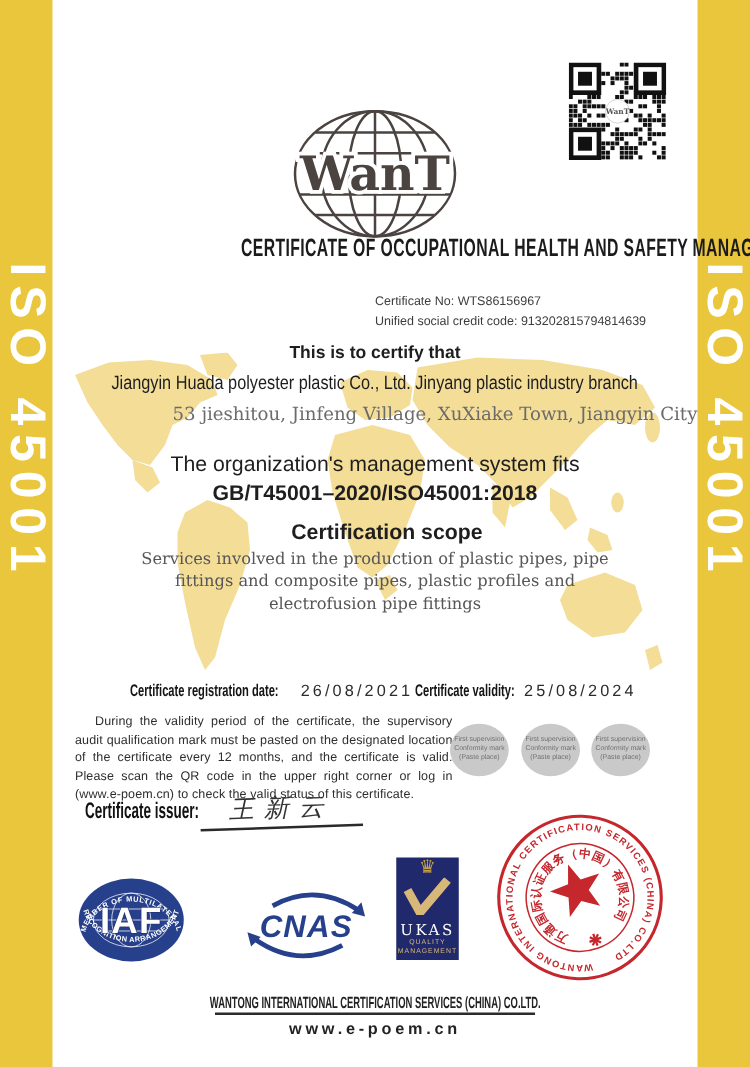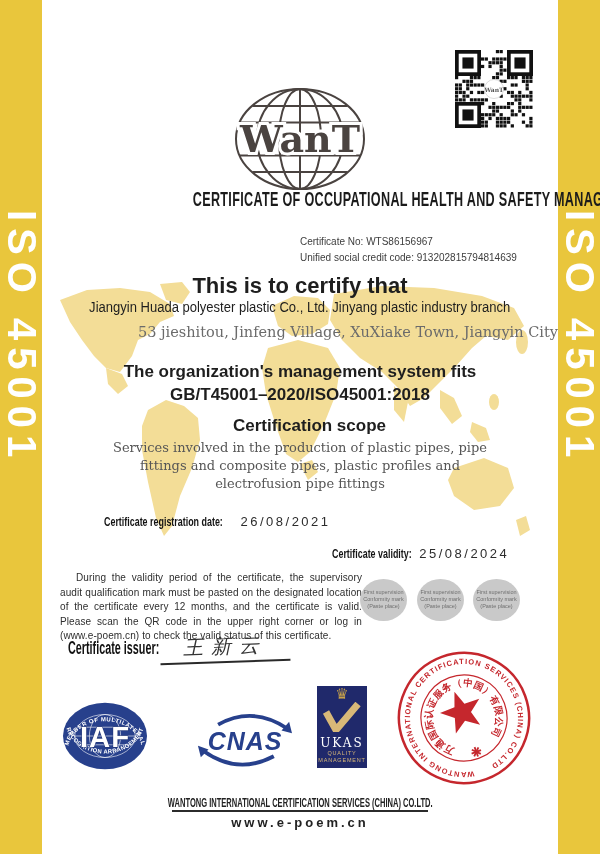--- a/index.html
+++ b/index.html
@@ -12,34 +12,34 @@
   .iso-bar { position:absolute; top:0; width:42px; height:854px; background:#e9c63c; display:flex; justify-content:center; }
   .iso-bar.left { left:0; } .iso-bar.right { right:0; }
   .iso-text { writing-mode:vertical-rl; margin-top:210px; font-weight:bold; font-size:40px;
               color:#ffffff; letter-spacing:7px; font-family:"Liberation Sans", sans-serif; }
 
   
   .title { top:188px; font-weight:bold; color:#1b1b1b; white-space:nowrap; }
   .title .cond { display:inline-block; transform:scaleX(0.63); transform-origin:center; font-size:20px; letter-spacing:0.5px; }
   .certnums { left:300px; top:234px; font-size:10px; color:#3d3d3d; line-height:16px; white-space:nowrap; }
 
-  .certify { top:273px; font-weight:bold; font-size:22px; color:#1e1e1e; }
+  .certify { top:273px; font-weight:bold; font-size:14px; color:#1e1e1e; }
   .company { top:298px; white-space:nowrap; }
   .company .cond { display:inline-block; transform:scaleX(0.84); transform-origin:center; font-size:15.5px; color:#1e1e1e; }
   .address { top:324px; font-family:"DejaVu Serif", serif; font-size:14.5px; color:#6b6b6b;margin-left:48px; }
 
-  .fits1 { top:362px; font-weight:bold; font-size:17px; color:#1e1e1e; }
+  .fits1 { top:362px; font-weight:normal; font-size:17px; color:#1e1e1e; }
   .fits2 { top:385px; font-weight:bold; font-size:17px; color:#1e1e1e; }
   .scopehead { top:416px; font-weight:bold; font-size:17px; color:#1e1e1e;padding-left:19px; }
   .scopetext { top:439px; left:105px; width:390px; text-align:center; font-family:"DejaVu Serif", serif;
                font-size:13px; line-height:18px; color:#565656; }
 
   .datelabel { display:inline-block; transform:scaleX(0.66); transform-origin:left center; font-weight:bold; font-size:13.5px; color:#141414; white-space:nowrap; }
   .dateval { font-size:13px; letter-spacing:2.5px; color:#2c2c2c; white-space:nowrap; }
-  .dates-reg { left:104px; top:512px; white-space:nowrap; }
+  .dates-reg { left:104px; top:544px; white-space:nowrap; }
   .dates-val { left:332px; top:544px; white-space:nowrap; }
 
   .notice { left:60px; top:571px; width:302px; font-size:10px; line-height:14.6px; color:#2e2e2e;
             text-align:justify; text-indent:16px; letter-spacing:0.1px; }
 
   .sup-ellipse { position:absolute; top:579px; width:47px; height:42px; border-radius:50%; background:#c9c9c9;
                  color:#6f6f6f; font-size:5.5px; line-height:7px; text-align:center; padding-top:10px; }
 
   .issuer-label { left:68px; top:638px; }
   .issuer-label .cond { display:inline-block; transform:scaleX(0.60); transform-origin:left center; font-weight:bold; font-size:18px; color:#111; white-space:nowrap; }

